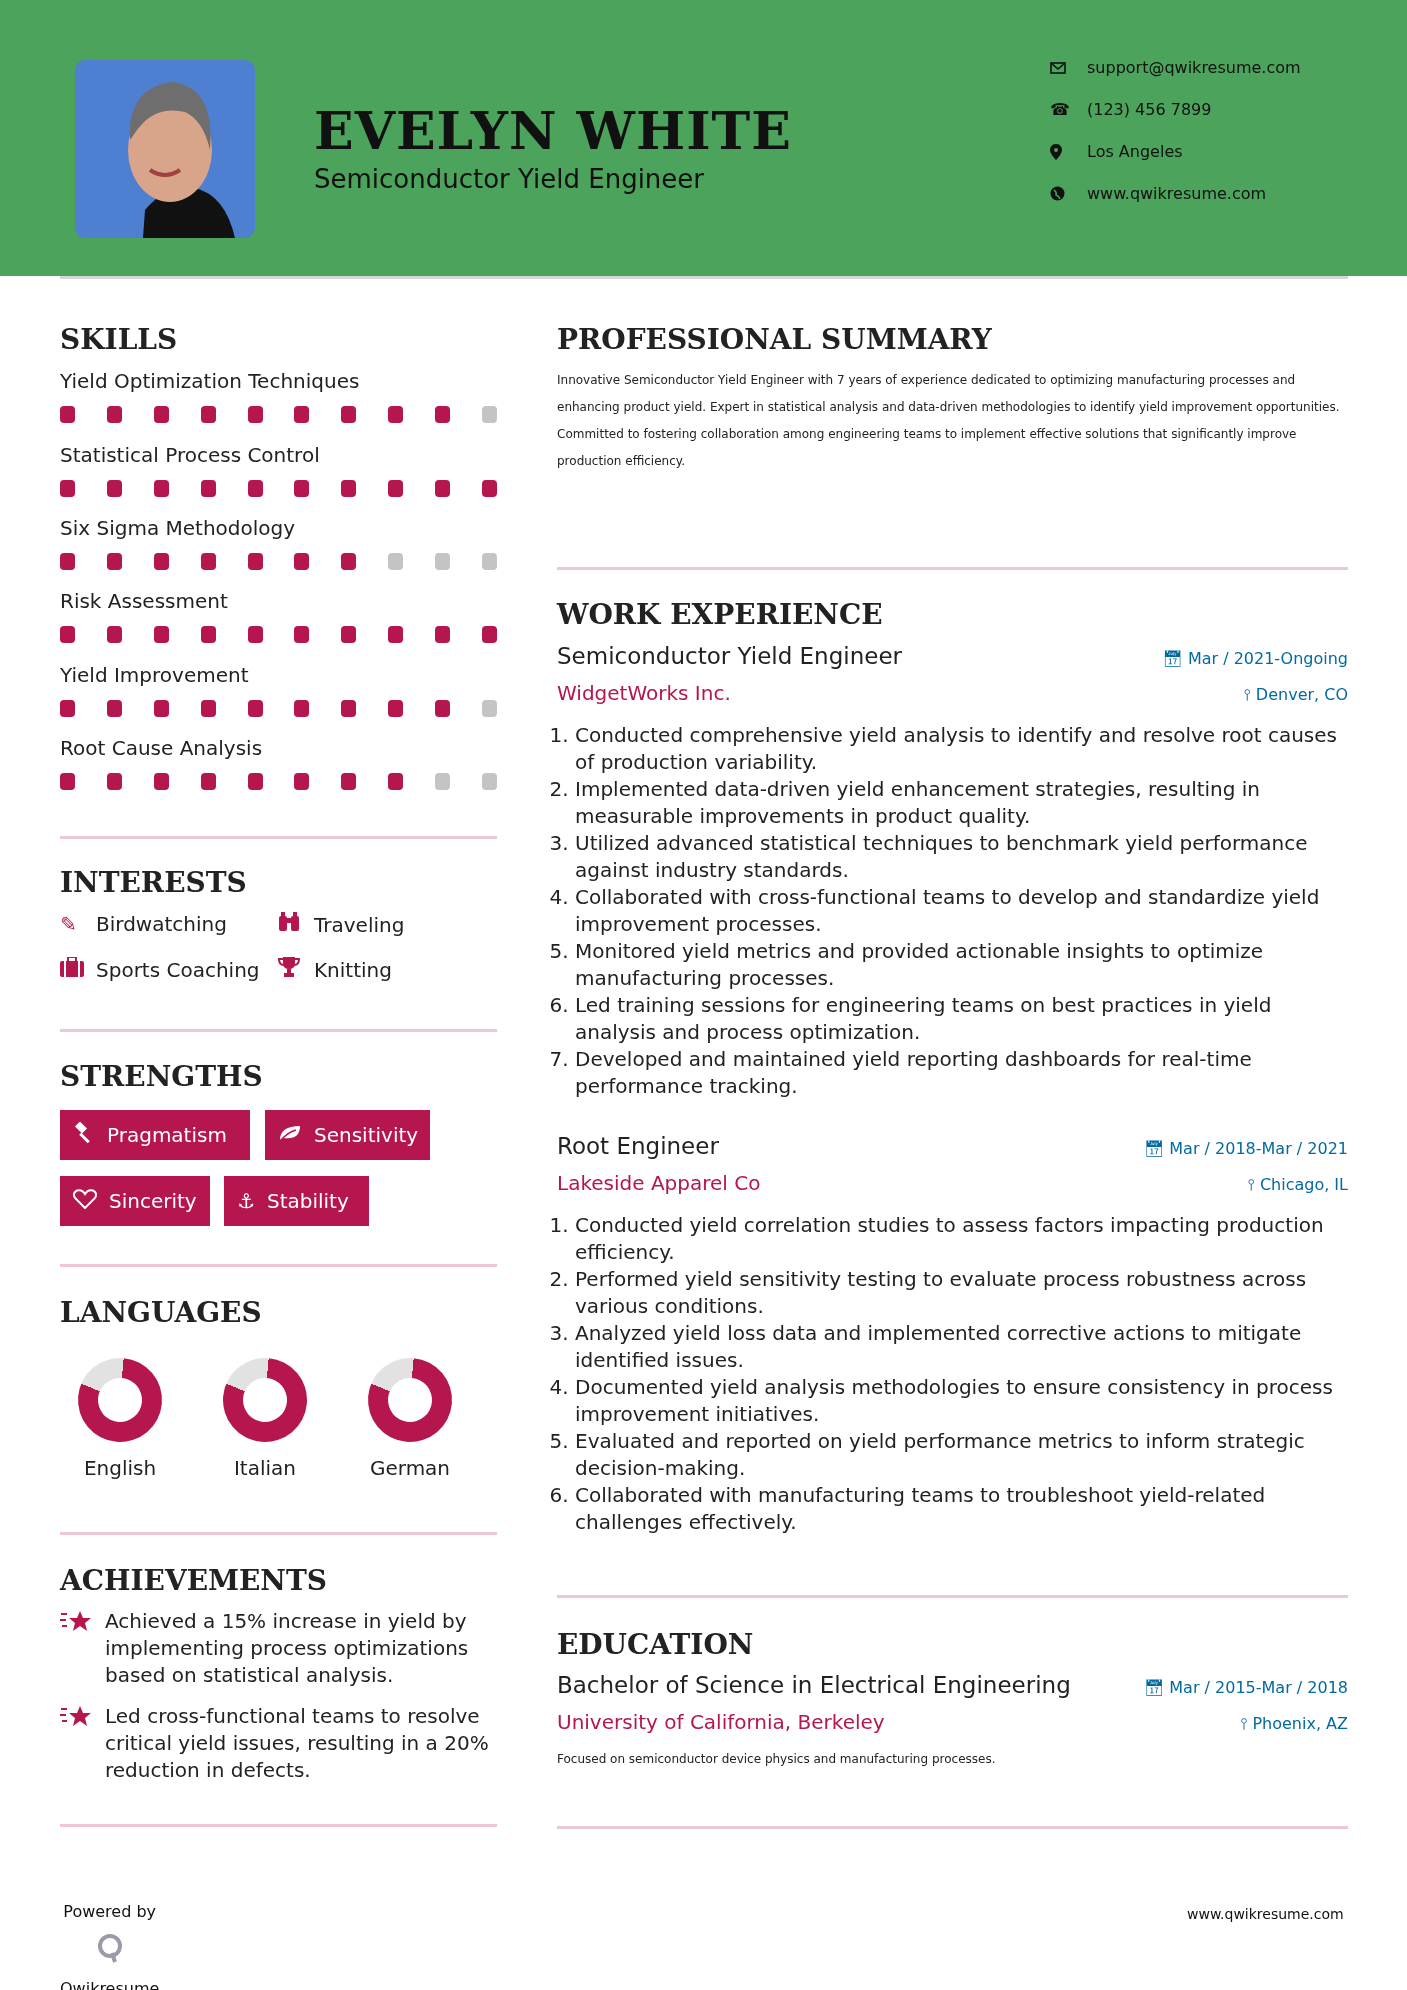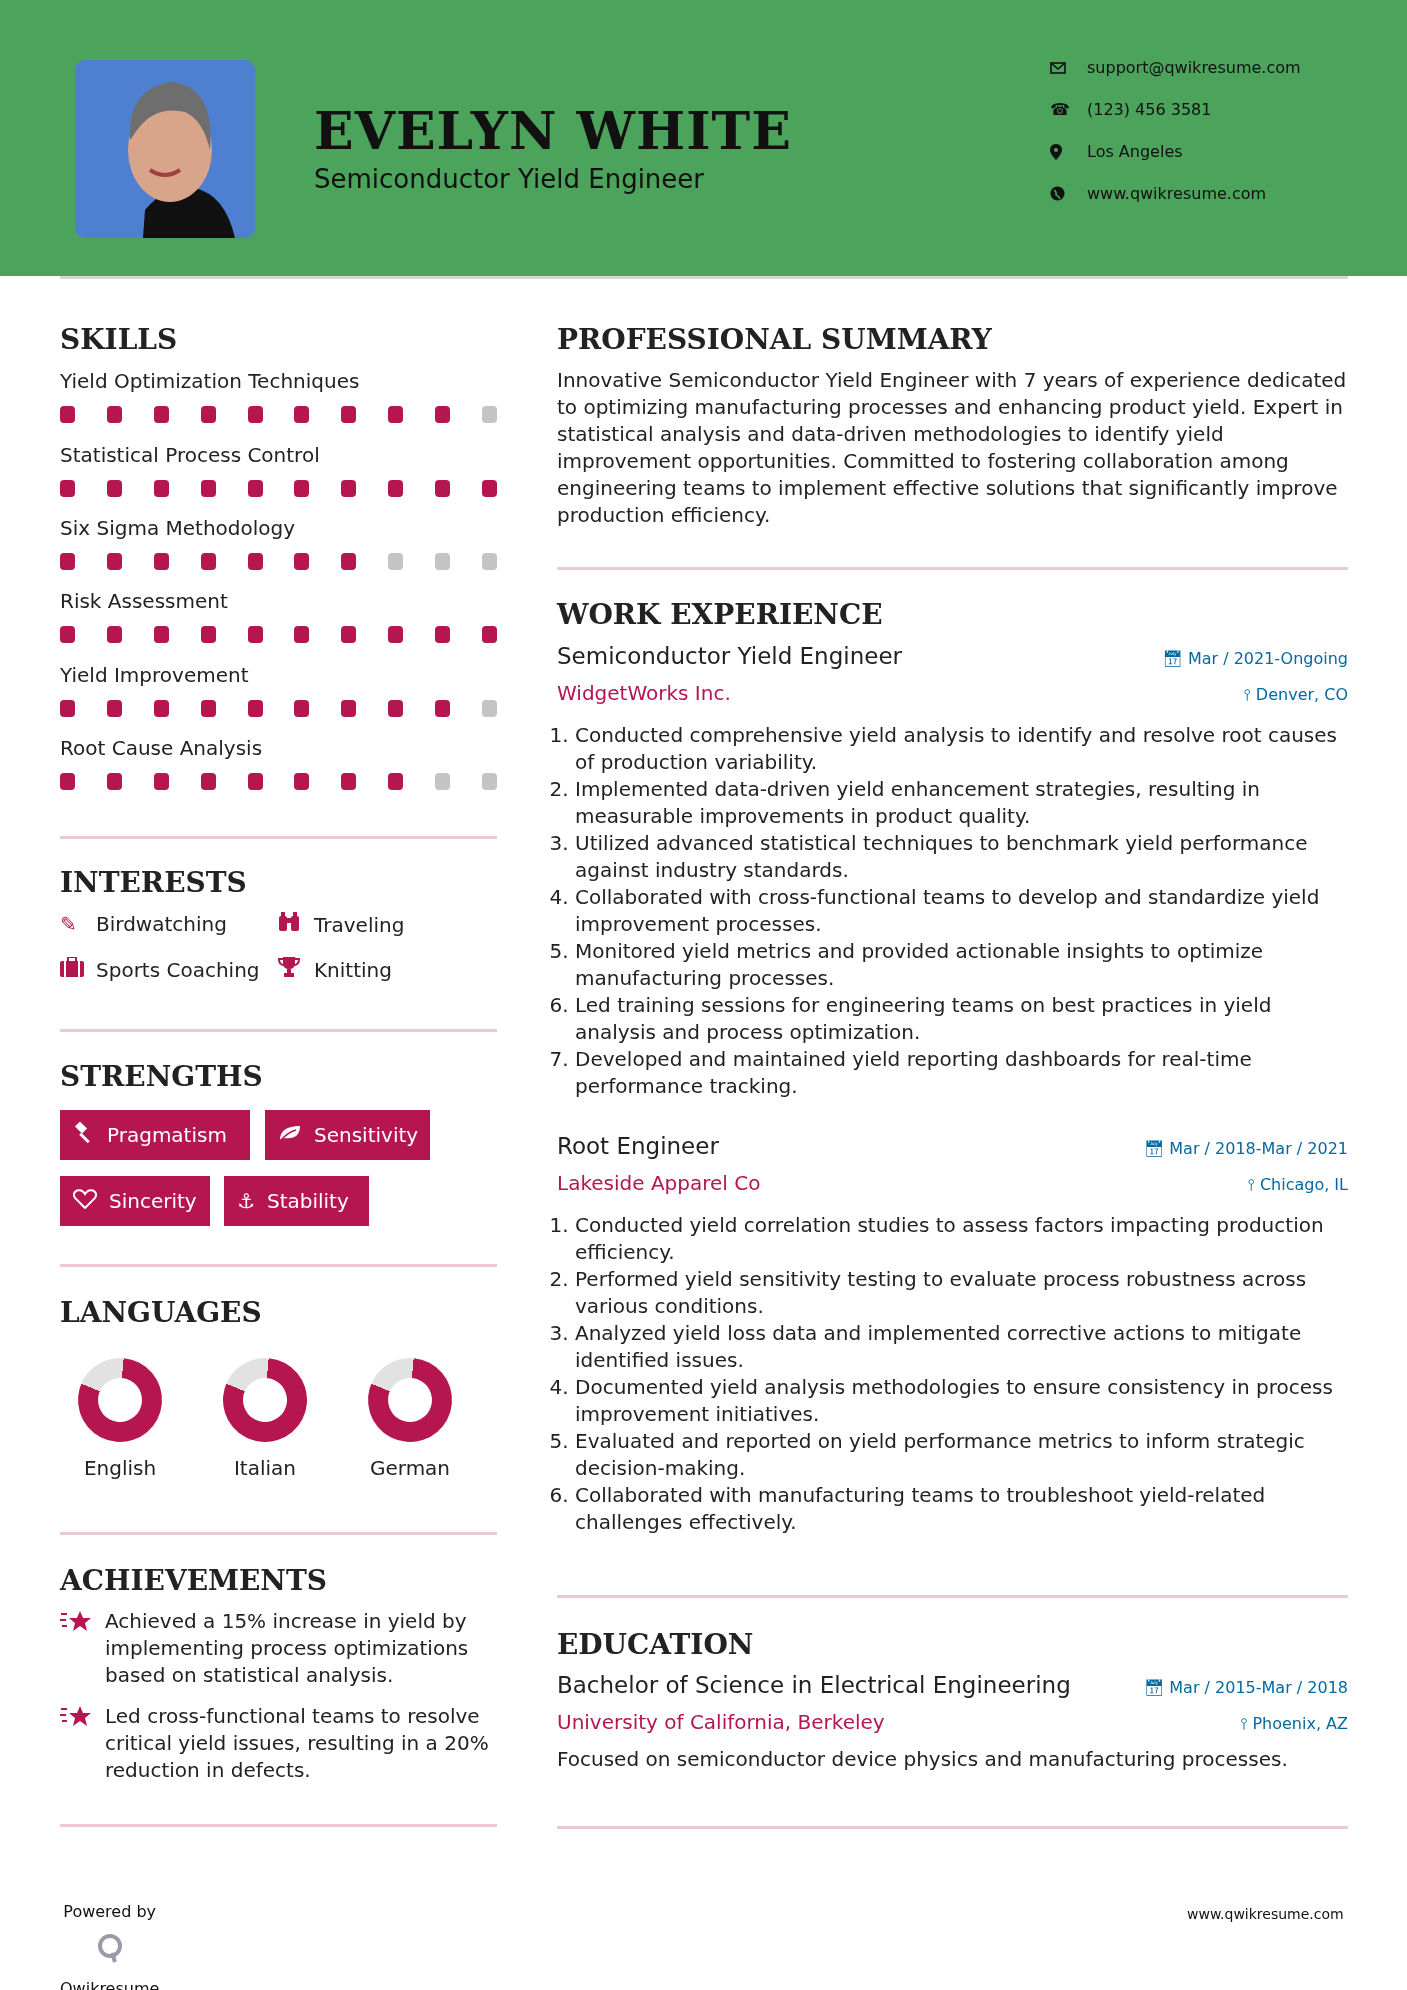--- a/index.html
+++ b/index.html
@@ -7,21 +7,21 @@
   body { position: relative; font-family: "DejaVu Sans", sans-serif; color: #222; overflow: hidden; }
   .abs { position: absolute; }
   .header { left: 0; top: 0; width: 1407px; height: 276px; background: #4ca35c; }
   .header-line { left: 60px; top: 276px; width: 1288px; height: 3px; background: #d6d6d6; }
   .photo { left: 75px; top: 60px; width: 180px; height: 178px; background: #4f7fd0; border-radius: 10px; overflow: hidden; }
   .name { left: 314px; top: 100px; font-family: "DejaVu Serif", serif; font-weight: bold; font-size: 52px; color: #111; letter-spacing: 1px; }
   .job-title { left: 314px; top: 164px; font-size: 26px; color: #111; }
   .contact-item { left: 1050px; display: flex; align-items: center; font-size: 16px; color: #111; }
   .contact-item .ic { width: 37px; display: inline-flex; justify-content: flex-start; }
   .sec-title { font-family: "DejaVu Serif", serif; font-weight: bold; font-size: 28px; color: #222; }
-  .body-txt { font-size: 20px; line-height: 27px; color: #222; }
+  .body-txt { font-size: 12px; line-height: 27px; color: #222; }
   .divider { height: 3px; background: #ecc8d3; }
   .skill-label { left: 60px; font-size: 20px; color: #222; }
   .dots { left: 60px; width: 437px; display: flex; justify-content: space-between; }
   .dot { width: 15px; height: 17px; border-radius: 4px; background: #b5164f; }
   .dot.off { background: #c4c4c4; }
   .interest { display: flex; align-items: center; font-size: 20px; color: #222; }
   .interest .ic { width: 36px; color: #b5164f; font-size: 20px; }
   .badge { background: #b5164f; color: #fff; font-size: 20px; height: 50px; padding: 4px 13px; display: flex; align-items: center; gap: 12px; }
   .lang { width: 100px; text-align: center; font-size: 20px; color: #222; }
   .donut { width: 84px; height: 84px; border-radius: 50%; margin: 0 auto 14px; position: relative; }
@@ -57,21 +57,21 @@
   <span class="ic">
       <svg width="16" height="12" viewBox="0 0 16 12">
         <rect x="1" y="1" width="14" height="10" fill="none" stroke="#111" stroke-width="1.6"></rect>
         <path d="M1 1 L8 7 L15 1" fill="none" stroke="#111" stroke-width="1.6"></path>
       </svg>
     </span>
   <span>support@qwikresume.com</span>
 </div>
 <div class="abs contact-item" style="top:100px">
   <span class="ic">☎</span>
-  <span>(123) 456 3581</span>
+  <span>(123) 456 7899</span>
 </div>
 <div class="abs contact-item" style="top:142px">
   <span class="ic">
       <svg width="12" height="16" viewBox="0 0 12 16">
         <path d="M6 0 C2 0 0 3 0 6 C0 10 6 16 6 16 C6 16 12 10 12 6 C12 3 10 0 6 0 Z" fill="#111"></path>
         <circle cx="6" cy="6" r="2" fill="#4ca35c"></circle>
       </svg>
     </span>
   <span>Los Angeles</span>
 </div>

